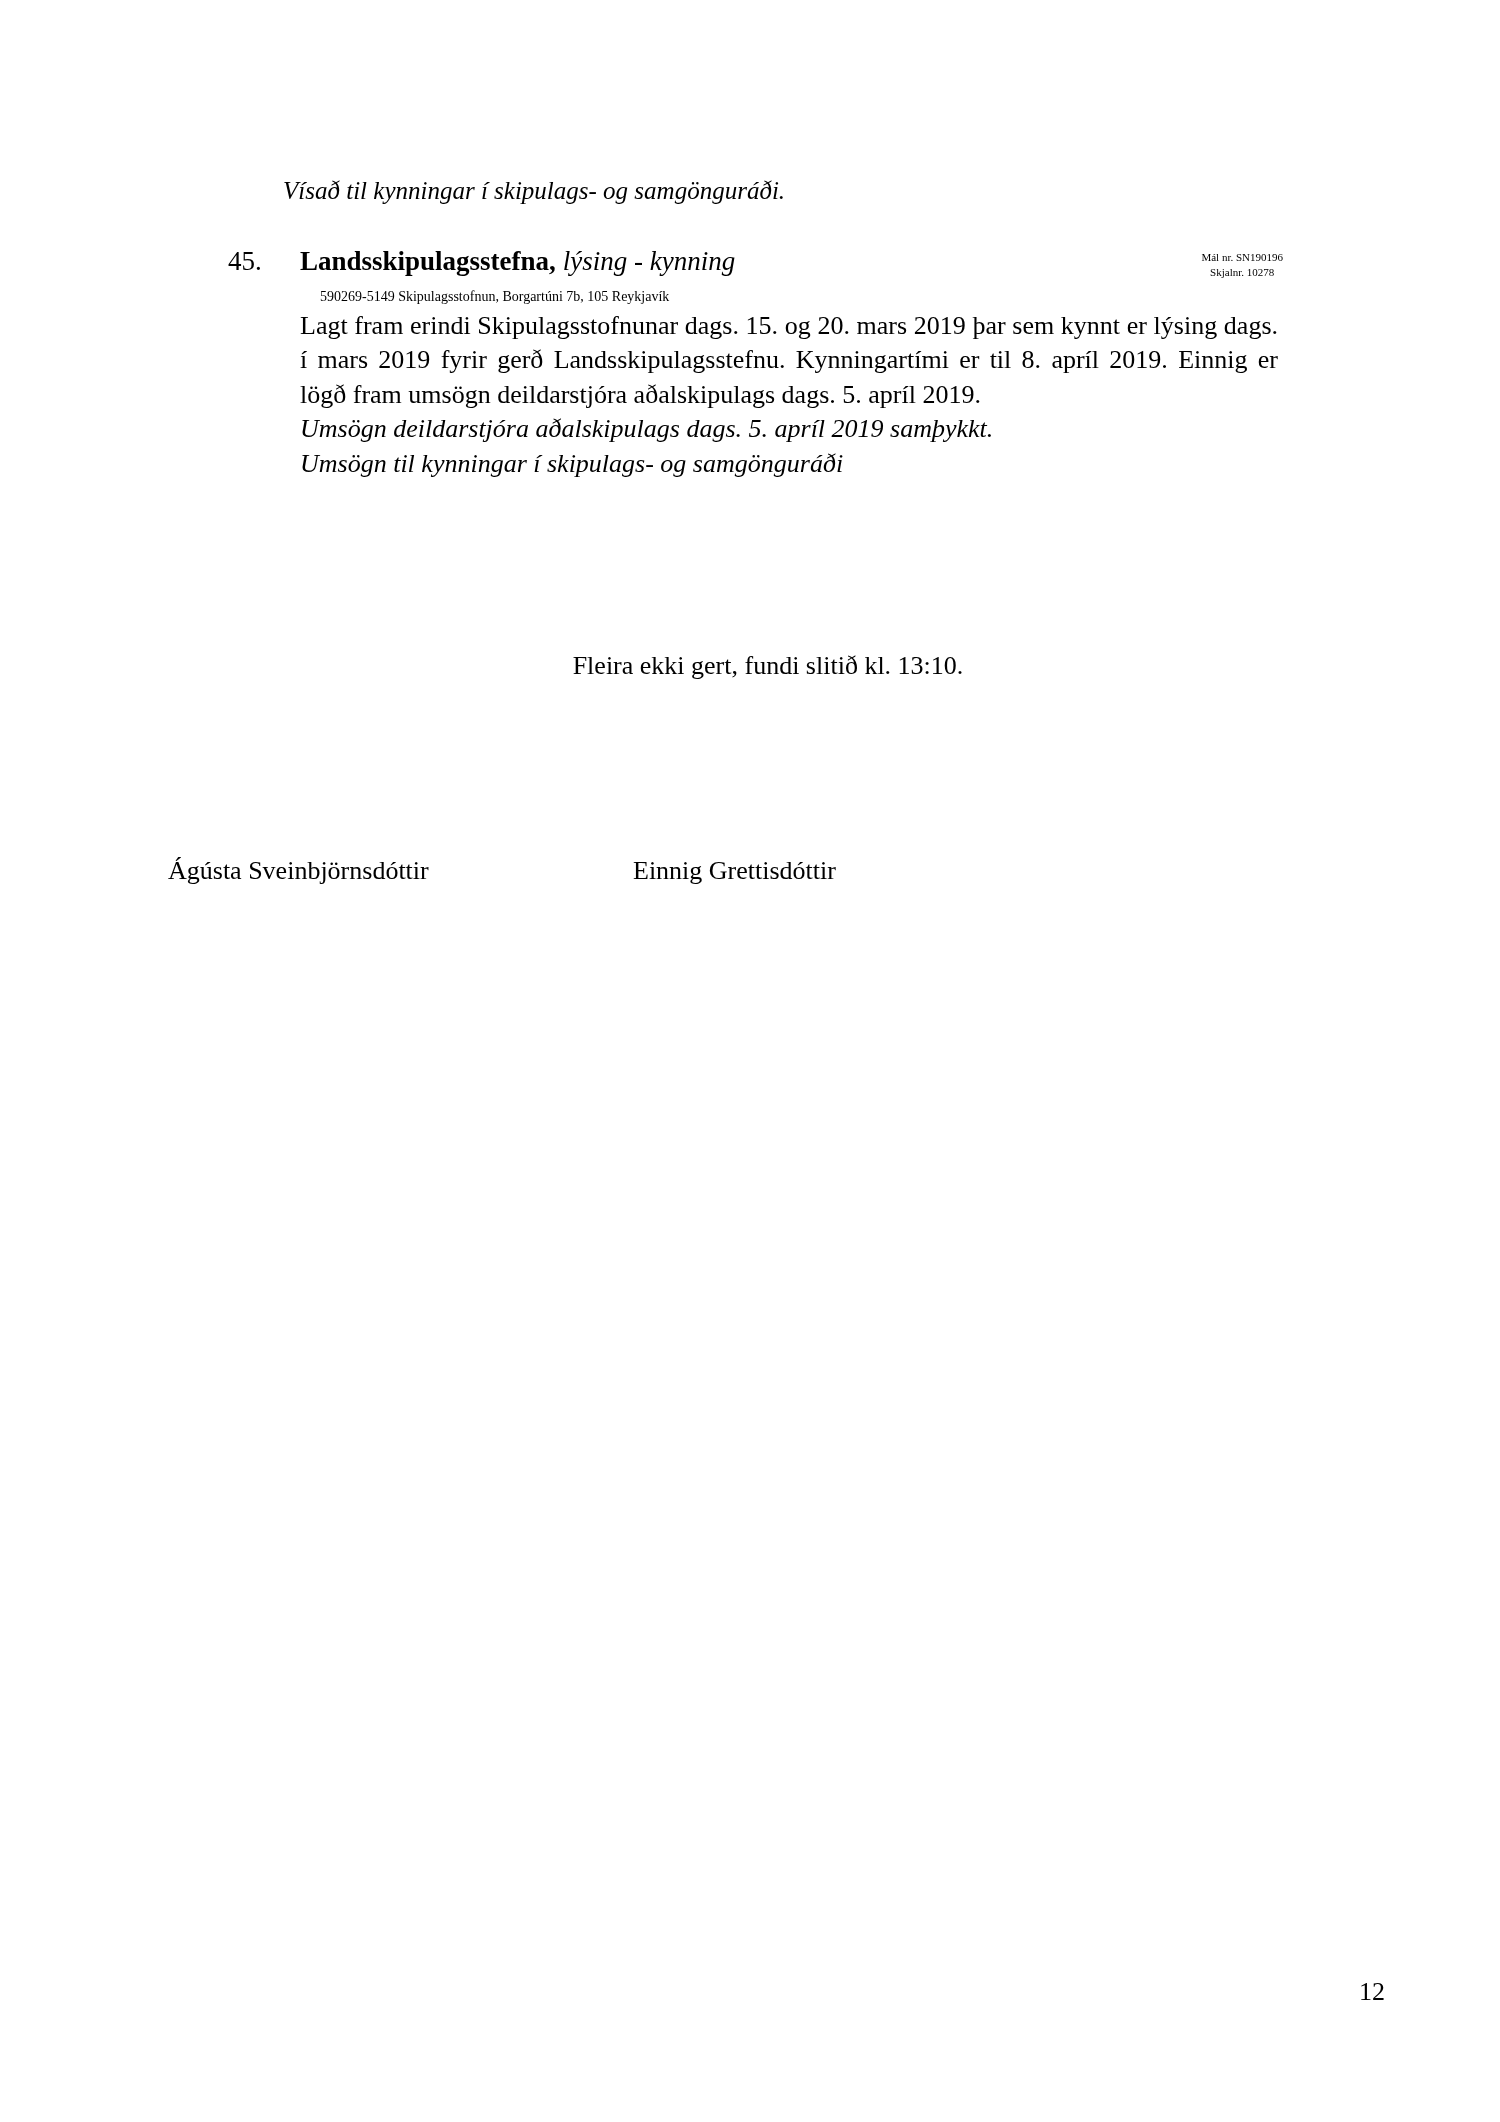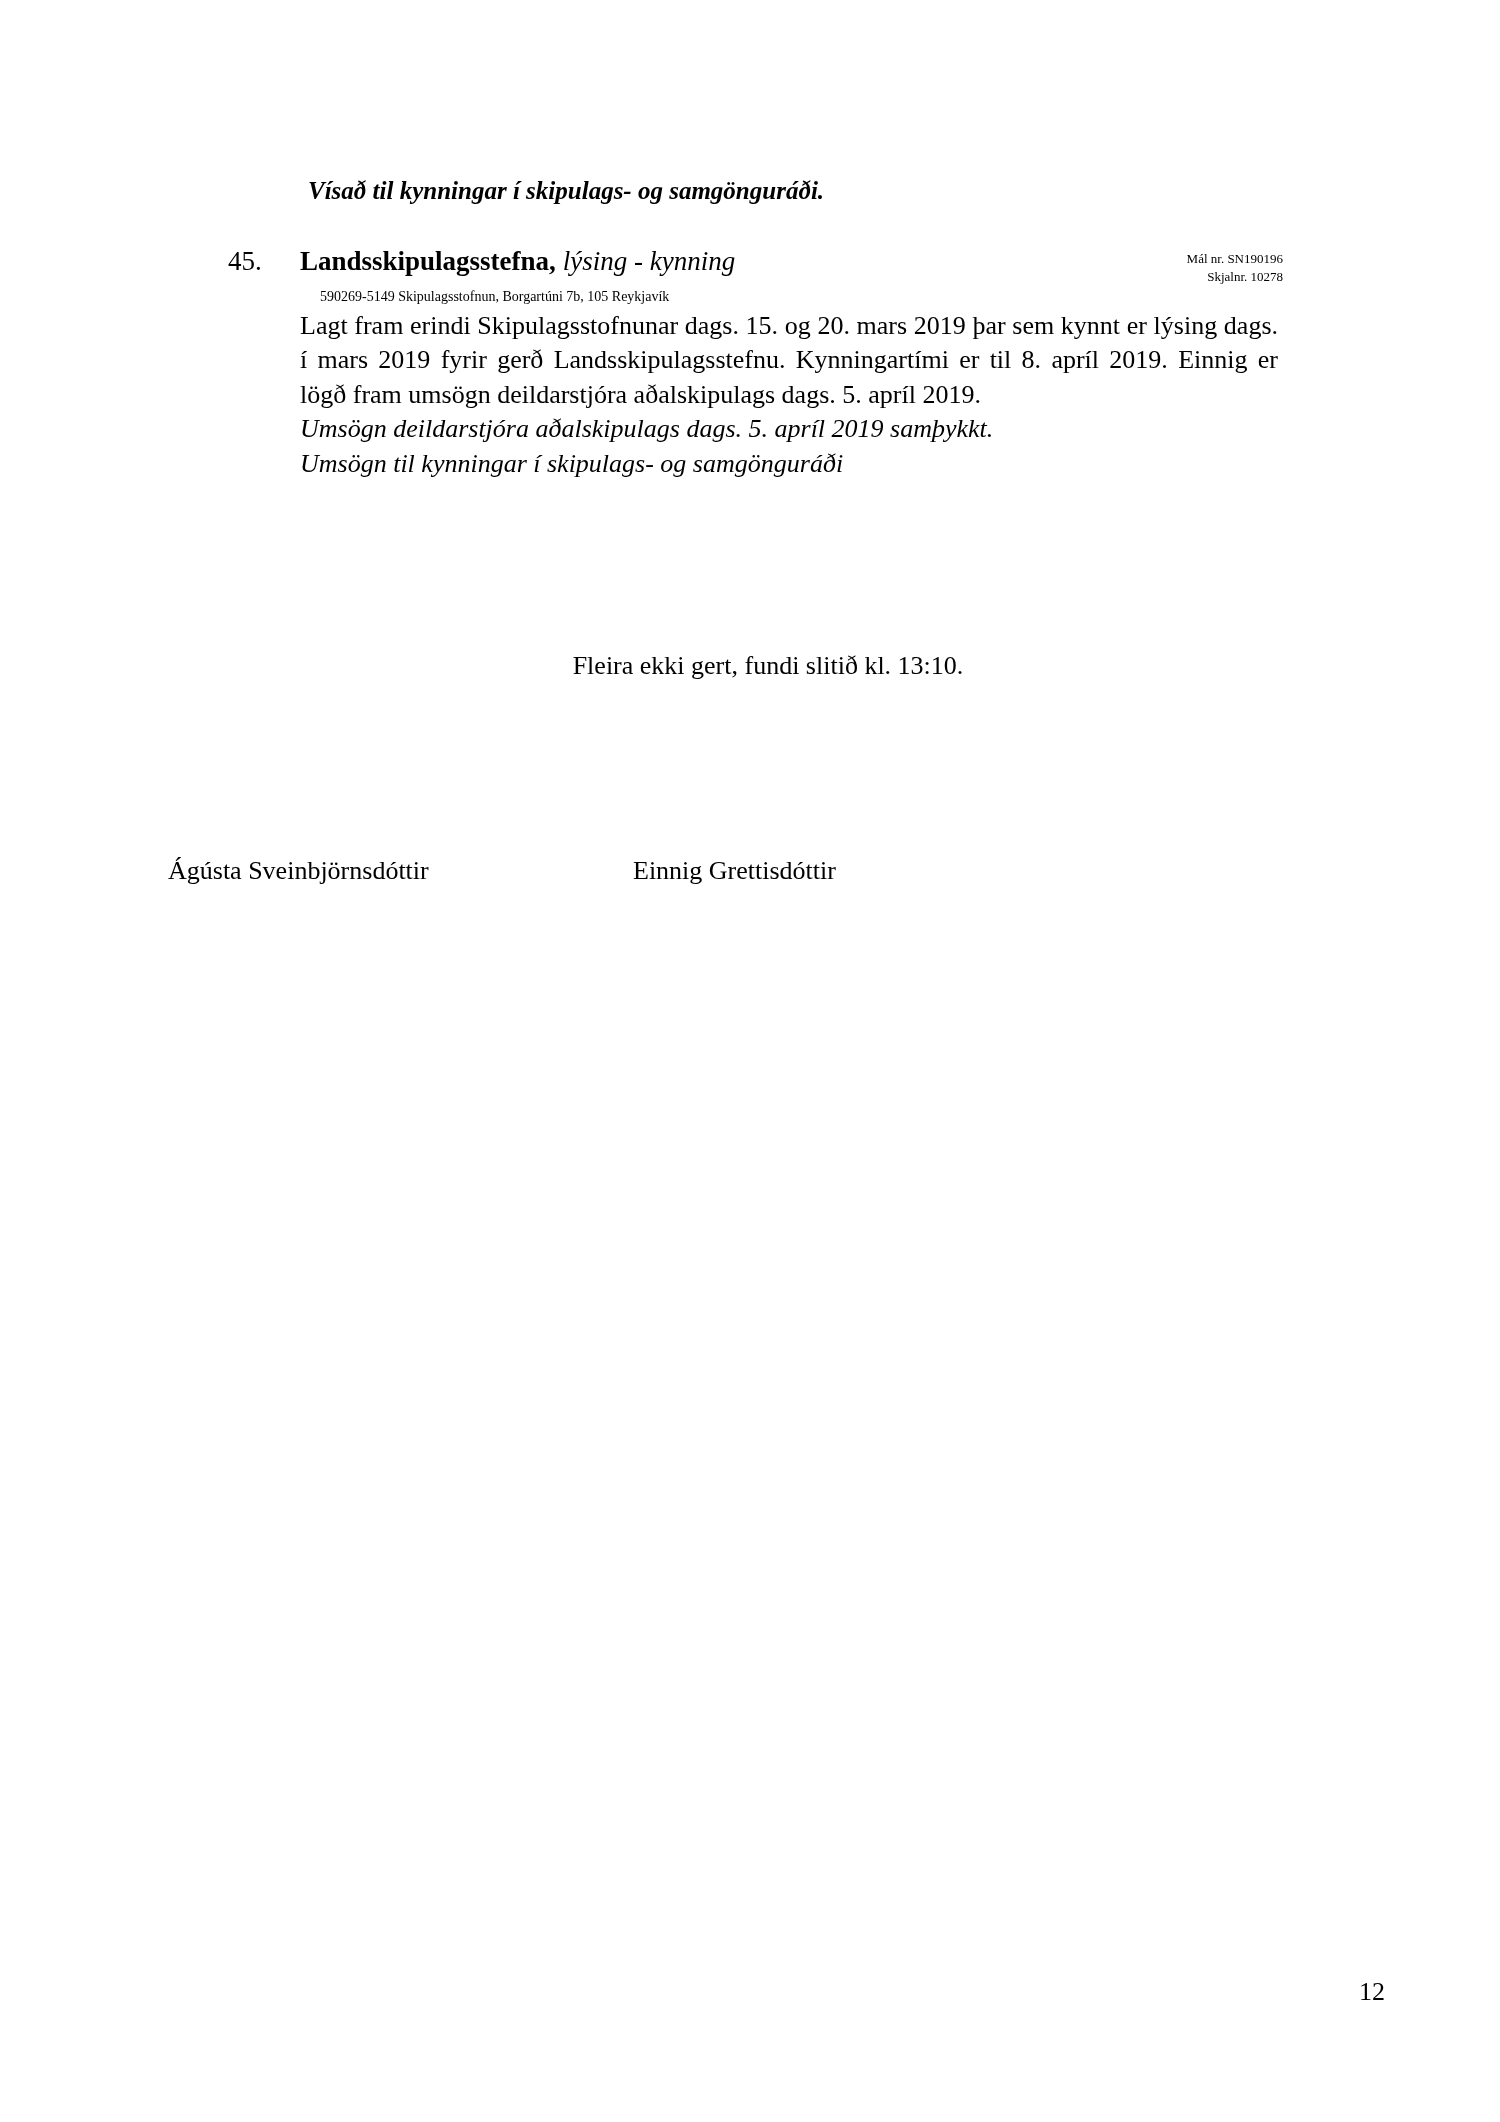--- a/index.html
+++ b/index.html
@@ -26,22 +26,21 @@
     position: absolute;
     left: 228px;
     top: 175px;
     width: 1050px;
   }
 
   .lead-italic {
     font-style: italic;
     font-size: 25px;
     line-height: 1.3;
-    margin-left: 80px;
-    font-weight: bold;
+    margin-left: 55px;
   }
 
   .item-block {
     position: relative;
     margin-top: 38px;
   }
 
   .item-head {
     display: flex;
     align-items: baseline;
@@ -59,22 +58,22 @@
     font-size: 27px;
     font-style: italic;
     font-weight: normal;
     margin-left: 7px;
   }
 
   .case-meta {
     position: absolute;
     right: -5px;
     top: 4px;
-    text-align: right;
-    font-size: 13px;
+    text-align: center;
+    font-size: 11px;
     line-height: 1.45;
   }
 
   .org-line {
     margin-left: 92px;
     font-size: 14px;
     margin-top: 12px;
   }
 
   .body-text {

